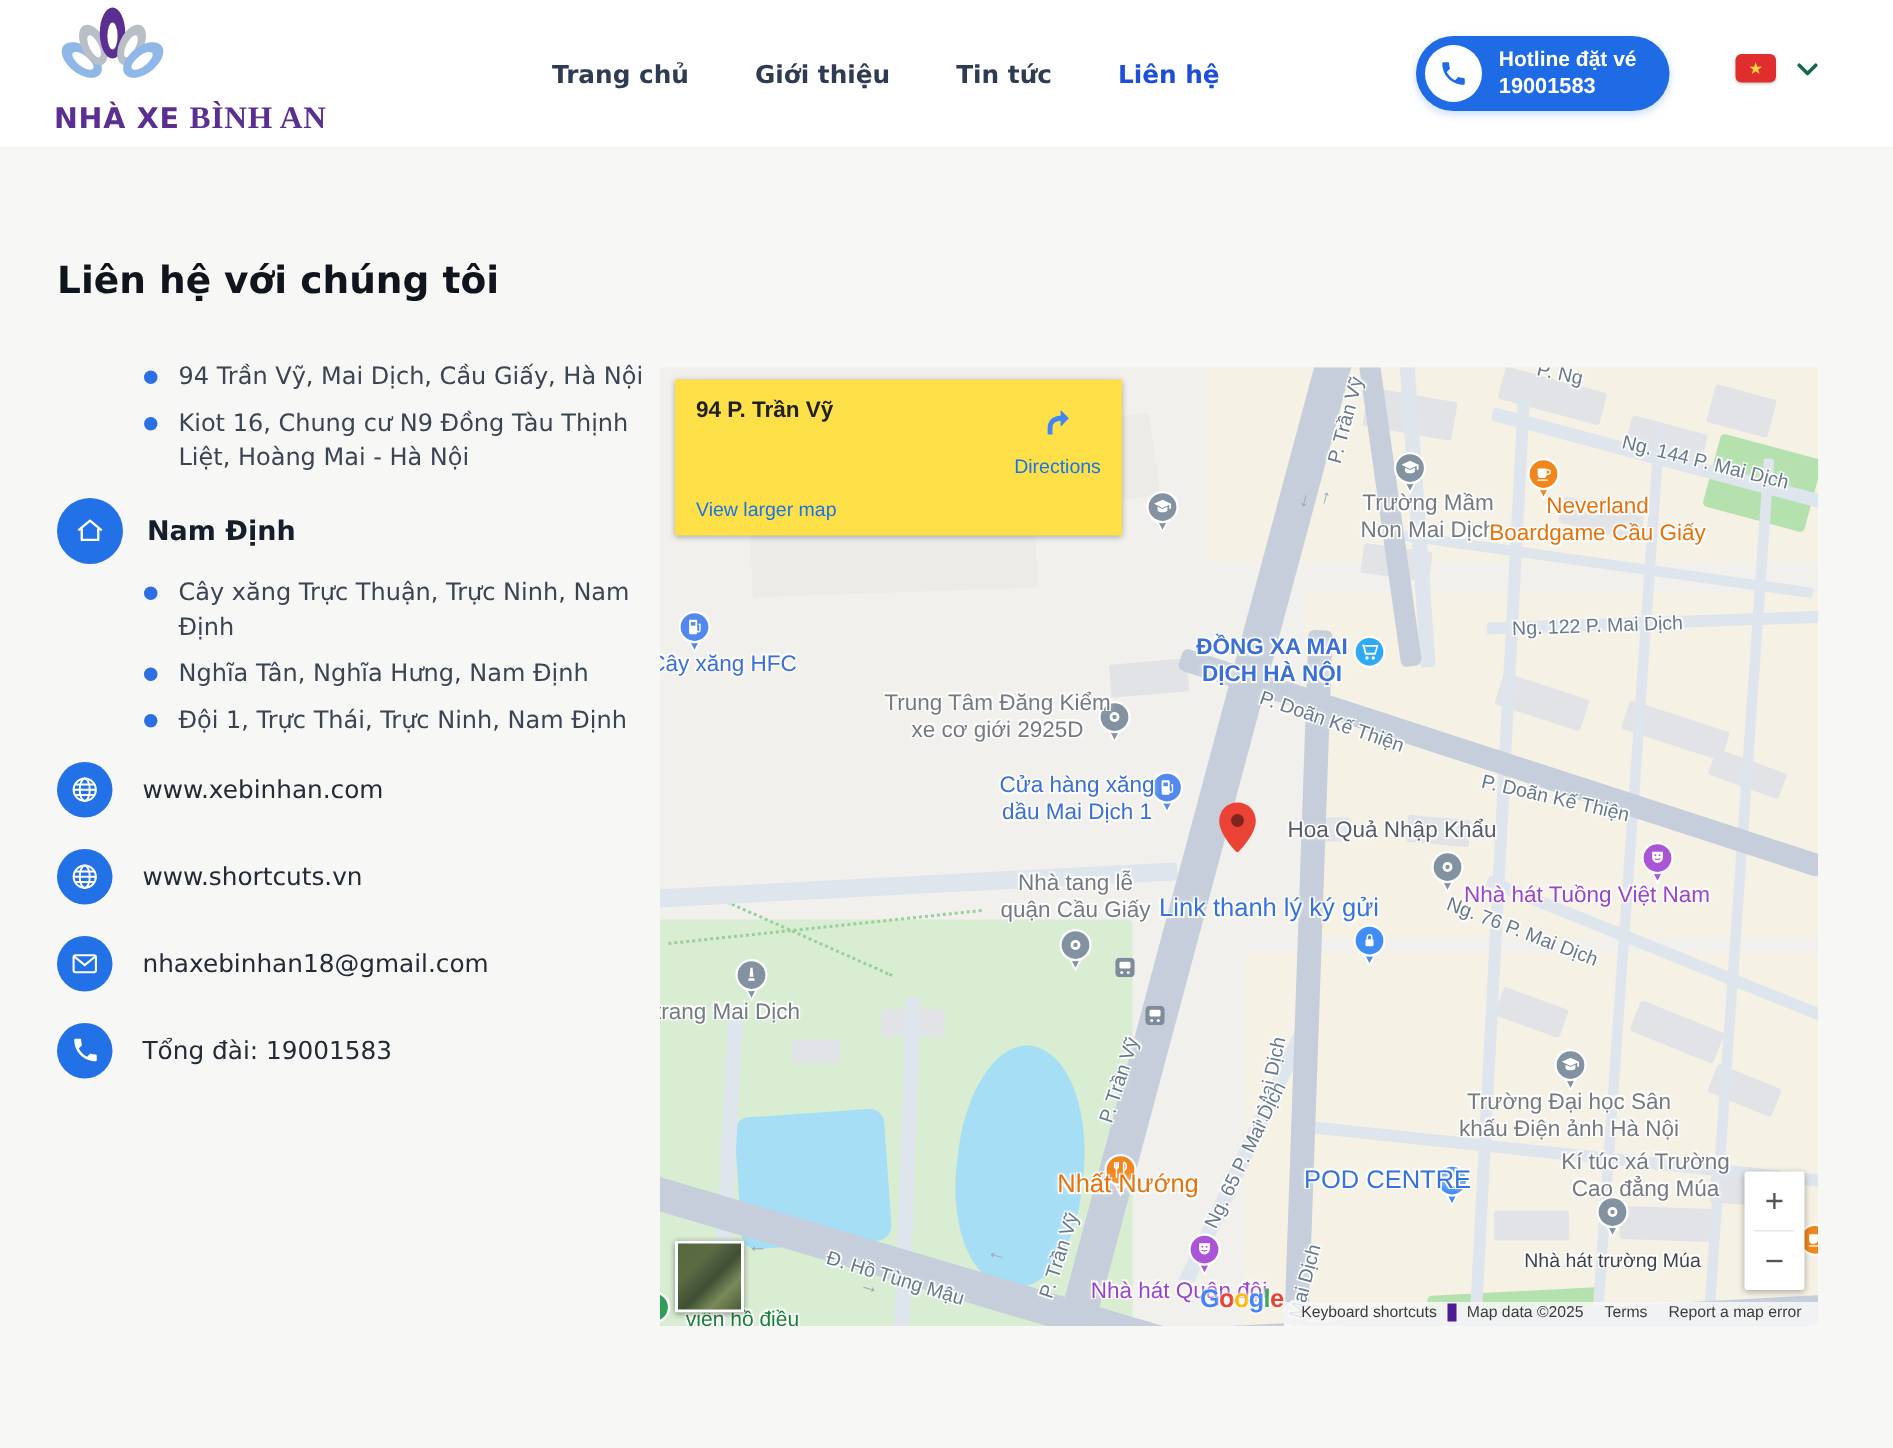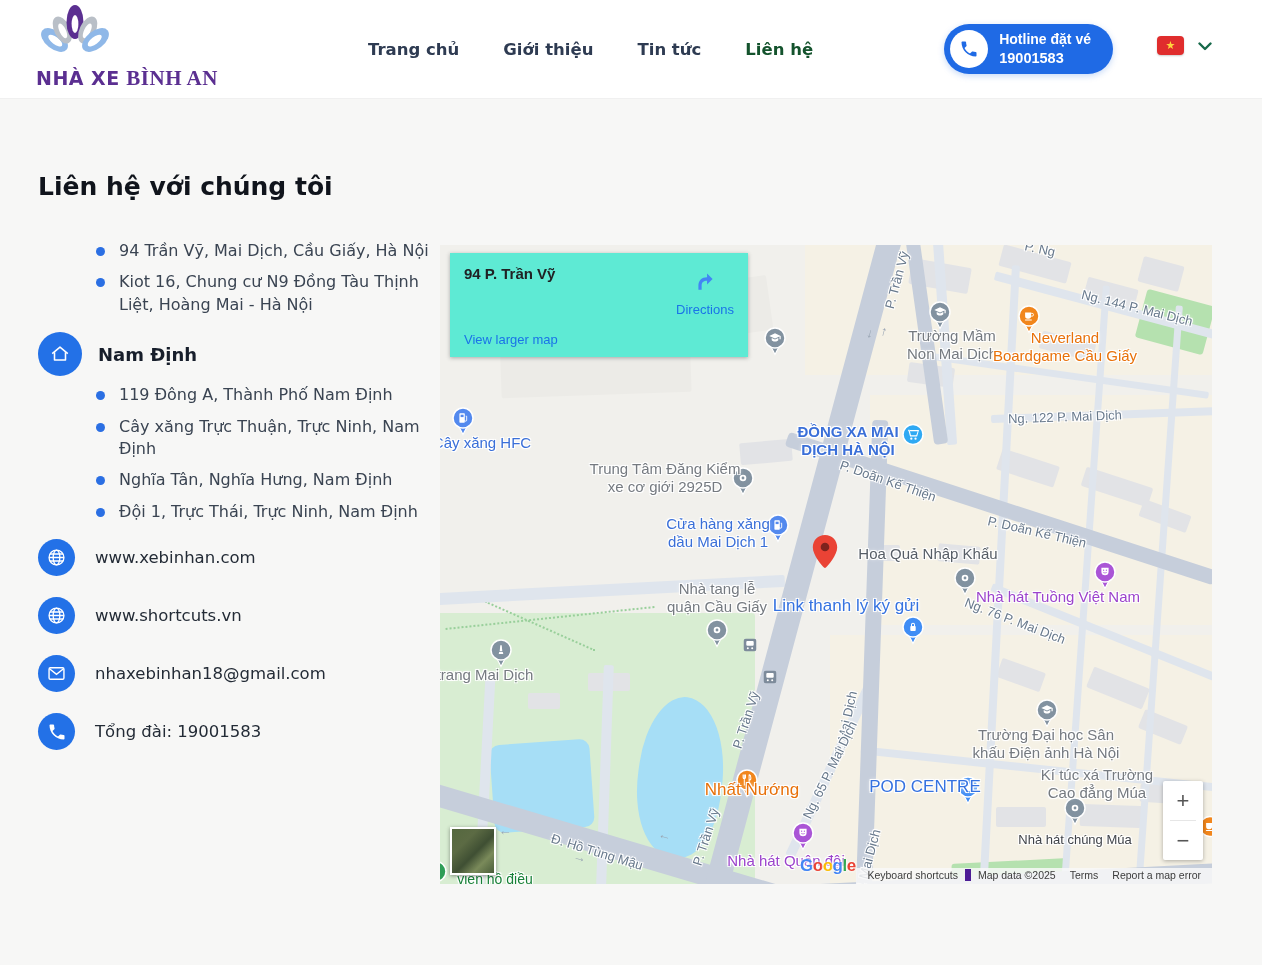--- a/index.html
+++ b/index.html
@@ -10,21 +10,21 @@
     -webkit-font-smoothing:antialiased;
   }
   
   .header{position:absolute;left:0;top:0;width:1262px;height:98px;background:#fff;border-bottom:1px solid #f0f0f0;z-index:20}
   .brand{position:absolute;left:36px;top:4px;width:190px;text-align:left}
   .brand-text{margin-top:2px;font-size:19px;letter-spacing:.5px;color:#5b2f91;white-space:nowrap}
   .brand-text .b1{font-weight:700}
   .brand-text .b2{font-weight:800;font-family:"Liberation Serif","DejaVu Serif",serif;font-size:21px}
   .nav{position:absolute;left:368px;top:0;height:98px;display:flex;align-items:center;gap:44px}
   .nav-item{font-size:16.5px;font-weight:600;color:#2e3b52;cursor:pointer;white-space:nowrap}
-  .nav-item.active{color:#14532d}
+  .nav-item.active{color:#1d4ed8}
   .hotline{position:absolute;right:149px;top:24px;height:50px;background:#1f6ae5;border-radius:26px;display:flex;align-items:center;gap:11px;padding:0 22px 0 6px;border:none;cursor:pointer;box-shadow:0 2px 6px rgba(31,106,229,.25)}
   .hot-circ{width:38px;height:38px;border-radius:50%;background:#fff;display:flex;align-items:center;justify-content:center}
   .hot-txt{color:#fff;text-align:left;line-height:1.3}
   .hot-l1{font-size:14px;font-weight:700}
   .hot-l2{font-size:14.5px;font-weight:600}
   .lang{position:absolute;right:50px;top:36px;display:flex;align-items:center;gap:14px;cursor:pointer}
   .flag{width:27px;height:19px;background:#e02d2d;border-radius:4px;display:flex;align-items:center;justify-content:center;font-size:11px;color:#ffd43d;box-shadow:0 1px 2px rgba(0,0,0,.2)}
   
   .page-title{position:absolute;left:38px;top:155px;font-size:25px;font-weight:800;color:#10141c;z-index:5}
   .left-col{position:absolute;left:38px;top:240px;width:398px;z-index:5}
@@ -59,21 +59,21 @@
   .lbl-gray{color:#757a80;font-size:15px}
   .lbl-dark{color:#565d66;font-size:15px}
   .lbl-darksm{color:#40444a;font-size:13px}
   .lbl-green{color:#188038;font-size:14px}
   .lbl-blue{color:#3a6fd8;font-size:15px}
   .lbl-blue-bold{color:#3a6fd8;font-size:15px;font-weight:700}
   .lbl-blue-lg{color:#3572e0;font-size:17px}
   .lbl-orange{color:#e8710a;font-size:15px}
   .lbl-orange-lg{color:#e8710a;font-size:17px}
   .lbl-purple{color:#9c43cc;font-size:15px}
-  .info-card{position:absolute;left:10px;top:8px;width:298px;height:104px;background:#5eead4;box-shadow:0 1px 4px rgba(60,64,67,.4);z-index:12;padding:12px 14px;box-sizing:border-box}
+  .info-card{position:absolute;left:10px;top:8px;width:298px;height:104px;background:#fde047;box-shadow:0 1px 4px rgba(60,64,67,.4);z-index:12;padding:12px 14px;box-sizing:border-box}
   .ic-title{font-size:15px;font-weight:700;color:#202124}
   .ic-addr{margin-top:5px;font-size:12px;color:#5f6368;width:200px;line-height:1.35}
   .ic-link{position:absolute;left:14px;bottom:10px;font-size:13px;color:#1a73e8;text-decoration:none;cursor:pointer}
   .ic-dir{position:absolute;right:12px;top:16px;width:62px;text-align:center;cursor:pointer}
   .ic-dir-label{display:block;margin-top:4px;font-size:13px;color:#1a73e8}
   .zoomctl{position:absolute;right:9px;bottom:24px;width:40px;background:#fff;border-radius:2px;box-shadow:0 1px 4px rgba(0,0,0,.3);z-index:12;display:flex;flex-direction:column;align-items:center}
   .zbtn{width:40px;height:39px;border:none;background:transparent;font-size:22px;color:#555;cursor:pointer;line-height:1;padding:0}
   .zdiv{width:26px;height:1px;background:#e6e6e6}
   .sat-thumb{position:absolute;left:10px;bottom:9px;width:42px;height:44px;border:2px solid #fff;box-shadow:0 1px 4px rgba(0,0,0,.4);z-index:12;cursor:pointer;
     background:linear-gradient(135deg,#55683f 0%,#76855200 30%,#3f4f33 55%,#7a8a5a 75%,#4a5d3a 100%),#5c6b44}
@@ -156,21 +156,20 @@
       <div class="group-head">
         <span class="group-icon">
           <svg width="22" height="22" viewBox="0 0 24 24" fill="none" stroke="#fff" stroke-width="1.7" stroke-linejoin="round">
             <path d="M3.5 11.5 12 4.5l8.5 7"></path>
             <path d="M6 10.2V18.5h12v-8.3"></path>
           </svg>
         </span>
         <h3 class="group-title">Nam Định</h3>
       </div>
       <ul class="addr-list">
-        <li class="addr-item">119 Đông A, Thành Phố Nam Định</li>
         <li class="addr-item">Cây xăng Trực Thuận, Trực Ninh, Nam Định</li>
         <li class="addr-item">Nghĩa Tân, Nghĩa Hưng, Nam Định</li>
         <li class="addr-item">Đội 1, Trực Thái, Trực Ninh, Nam Định</li>
       </ul>
     </div>
   <div class="clinks" id="contact-links">
       <div class="clink">
         <span class="clink-icon">
           <svg width="21" height="21" viewBox="0 0 24 24" fill="none" stroke="#fff" stroke-width="1.5">
             <circle cx="12" cy="12" r="8.5"></circle>
@@ -477,21 +476,21 @@
       <span class="map-label lbl-gray" style="left: 277px; top: 353px; --r: 0deg;">Nhà tang lễ
 quận Cầu Giấy</span>
       <span class="map-label lbl-blue-lg" style="left: 406px; top: 361px; --r: 0deg;">Link thanh lý ký gửi</span>
       <span class="map-label lbl-orange-lg" style="left: 312px; top: 513px; margin-top: 32px; --r: 0deg;">Nhất Nướng</span>
       <span class="map-label lbl-blue-lg" style="left: 485px; top: 542px; --r: 0deg;">POD CENTRE</span>
       <span class="map-label lbl-purple" style="left: 346px; top: 616px; --r: 0deg;">Nhà hát Quân đội</span>
       <span class="map-label lbl-gray" style="left: 606px; top: 499px; --r: 0deg;">Trường Đại học Sân
 khấu Điện ảnh Hà Nội</span>
       <span class="map-label lbl-gray" style="left: 657px; top: 539px; --r: 0deg;">Kí túc xá Trường
 Cao đẳng Múa</span>
-      <span class="map-label lbl-darksm" style="left: 635px; top: 595px; --r: 0deg;">Nhà hát chúng Múa</span>
+      <span class="map-label lbl-darksm" style="left: 635px; top: 595px; --r: 0deg;">Nhà hát trường Múa</span>
       <span class="map-label lbl-gray" style="left: 512px; top: 100px; --r: 0deg;">Trường Mầm
 Non Mai Dịch</span>
       <span class="map-label lbl-orange" style="left: 625px; top: 102px; --r: 0deg;">Neverland
 Boardgame Cầu Giấy</span>
       <span class="map-label lbl-gray" style="left: 45px; top: 430px; --r: 0deg;">trang Mai Dịch</span>
       <span class="map-label lbl-green" style="left: 55px; top: 634px; --r: 0deg;">viện hồ điều</span>
     </div>
 
   <div class="sat-thumb"></div>
 

